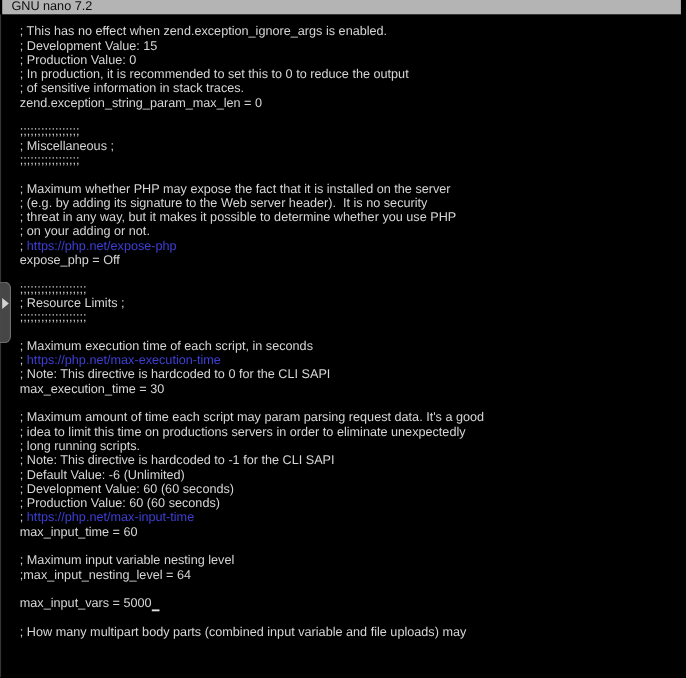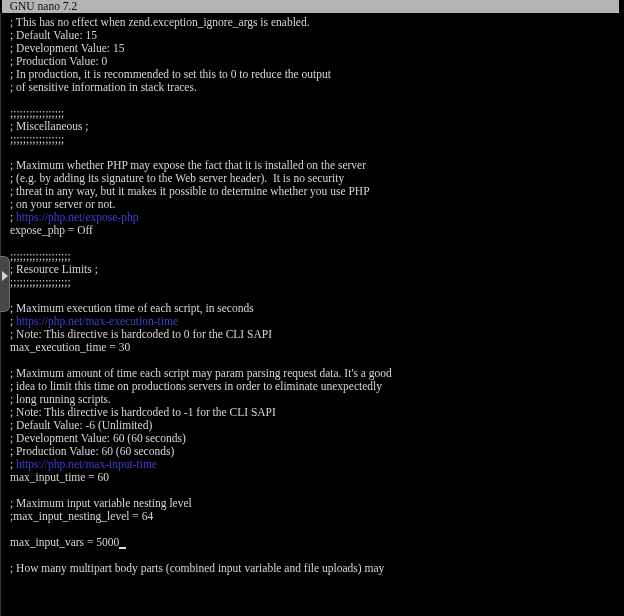--- a/index.html
+++ b/index.html
@@ -5,32 +5,32 @@
   :root{
     --screen-bg:#000000; --text:#d6d6d6; --url:#3f3fd8;
     --titlebar-bg:#b4b4b4; --titlebar-text:#0d0d0d;
     --handle-bg:#4a4a4a; --handle-border:#747474; --handle-arrow:#dedede;
     --cursor:#e0e0e0;
   }
   html,body{margin:0;padding:0;background:#000;}
   .screen{
     position:relative; width:624px; height:616px; overflow:hidden;
     background:var(--screen-bg);
-    font-family:Liberation Serif, serif;
+    font-family:Liberation Sans, sans-serif;
     font-size:11.5px; line-height:13px; color:var(--text);
   }
   .titlebar{
     position:absolute; top:0; left:2px; right:5px; height:13px;
     background:var(--titlebar-bg); color:var(--titlebar-text);
     white-space:pre; overflow:hidden;
   }
   .titlebar .app{position:absolute; left:2px; top:0;}
   .titlebar .file{position:absolute; right:2px; top:9px;margin-top:48px;}
   .left-edge{position:absolute; left:0; top:13px; bottom:0; width:1px; background:#343434;}
-  .lines{position:absolute; top:13px; left:10px; right:0; padding-top:3px;}
+  .lines{position:absolute; top:13px; left:18px; right:0; padding-top:10px;}
   .line{height:13px; white-space:pre; overflow:hidden;}
   .url{color:var(--url);margin-top:16px;}
   .cursor{
     display:inline-block; width:0.62em; height:11px; vertical-align:bottom;
     border-bottom:2px solid var(--cursor);
   }
   .vnc-handle{
     position:absolute; left:0; top:256px; width:10px; height:56px;
     background:var(--handle-bg); opacity:0.95;
     border:1px solid var(--handle-border); border-left:none;
@@ -48,34 +48,34 @@
 <div class="screen">
   <div class="titlebar">
     <span class="app">  GNU nano 7.2</span>
     <span class="file">/etc/php/8.2/apache2/php.ini </span>
   </div>
 
   <div class="left-edge"></div>
 
   <div class="lines">
       <div class="line"><span>; This has no effect when zend.exception_ignore_args is enabled.</span></div>
-      <div class="line"><span>; Default Value: 15</span></div>
       <div class="line"><span>; Development Value: 15</span></div>
       <div class="line"><span>; Production Value: 0</span></div>
       <div class="line"><span>; In production, it is recommended to set this to 0 to reduce the output</span></div>
       <div class="line"><span>; of sensitive information in stack traces.</span></div>
+      <div class="line"><span>zend.exception_string_param_max_len = 0</span></div>
       <div class="line"></div>
       <div class="line"><span>;;;;;;;;;;;;;;;;;</span></div>
       <div class="line"><span>; Miscellaneous ;</span></div>
       <div class="line"><span>;;;;;;;;;;;;;;;;;</span></div>
       <div class="line"></div>
       <div class="line"><span>; Maximum whether PHP may expose the fact that it is installed on the server</span></div>
       <div class="line"><span>; (e.g. by adding its signature to the Web server header).  It is no security</span></div>
       <div class="line"><span>; threat in any way, but it makes it possible to determine whether you use PHP</span></div>
-      <div class="line"><span>; on your server or not.</span></div>
+      <div class="line"><span>; on your adding or not.</span></div>
       <div class="line"><span>; </span><span class="url">https://php.net/expose-php</span></div>
       <div class="line"><span>expose_php = Off</span></div>
       <div class="line"></div>
       <div class="line"><span>;;;;;;;;;;;;;;;;;;;</span></div>
       <div class="line"><span>; Resource Limits ;</span></div>
       <div class="line"><span>;;;;;;;;;;;;;;;;;;;</span></div>
       <div class="line"></div>
       <div class="line"><span>; Maximum execution time of each script, in seconds</span></div>
       <div class="line"><span>; </span><span class="url">https://php.net/max-execution-time</span></div>
       <div class="line"><span>; Note: This directive is hardcoded to 0 for the CLI SAPI</span></div>

